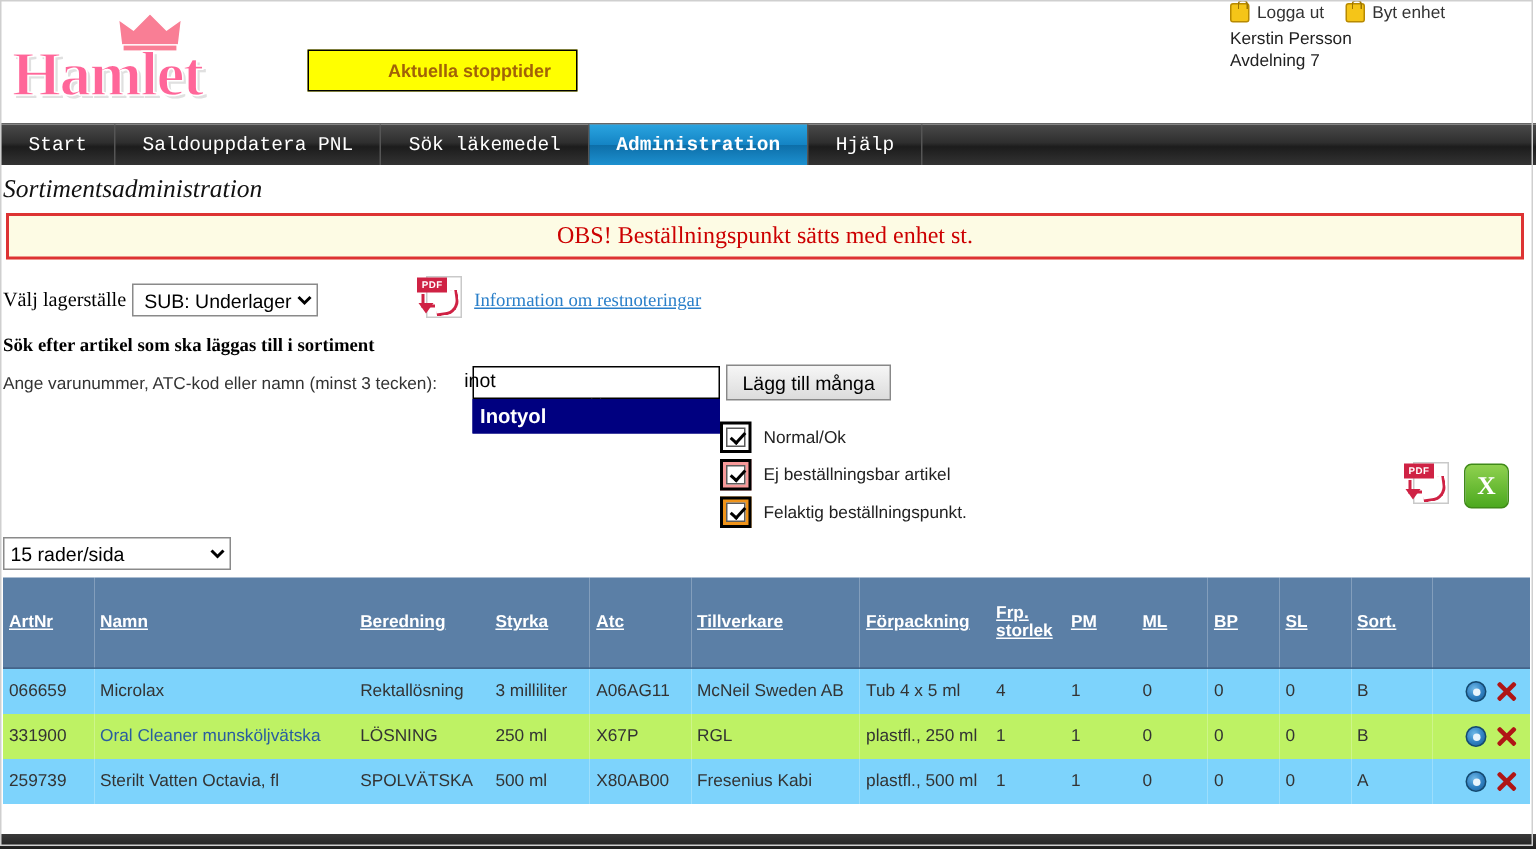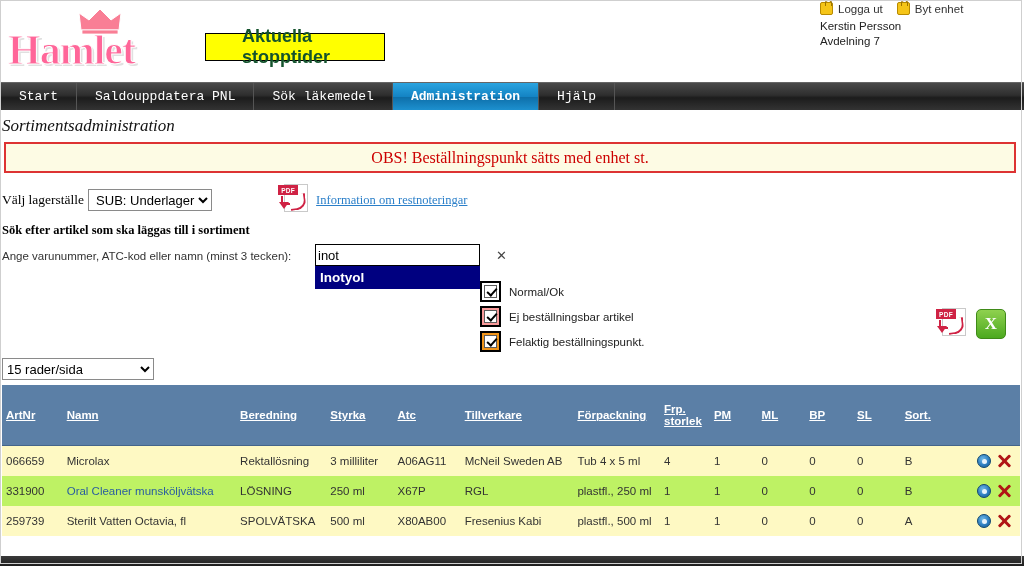--- a/index.html
+++ b/index.html
@@ -29,23 +29,23 @@
     color:#F69;
     letter-spacing: -1px;
     text-shadow: 2px 2px 0 #e0e0e0;
     -webkit-text-stroke: 1px #fff;
   }
   .stopptider-btn {
     position:absolute; left: 205px; top: 33px;
     width: 180px; height: 28px;
     background: #ffff00;
     border: 1px solid #000;
-    color: #14532d;
+    color: #a16207;
     font-weight: bold;
-    font-size: 18px;
+    font-size: 12px;
     display:flex; align-items:center; justify-content:center;
     cursor:pointer;
     padding-left:36px;
   }
   .userbox {
     position:absolute; right: 4px; top: 2px; width: 200px;
     font-size: 11.5px; color:#333;
   }
   .userlinks { display:flex; gap: 14px; align-items:center; margin-bottom: 4px; }
   .userlink { display:flex; align-items:center; gap:5px; cursor:pointer; }
@@ -151,21 +151,21 @@
     font-weight:bold; font-size:12.5px; color:#000;
     padding: 2px 0 0 2px;
   }
   .search-row { position:relative; height: 30px; margin-top:6px; }
   .search-label {
     position:absolute; left:2px; top:6px;
     font-size:11.5px; color:#333;
   }
   .search-input-wrap {
     position:absolute; left: 315px; top: 0px; width: 165px; height:22px;
-    border:1px solid #000; background:#fff; display:flex; align-items:center;
+    border:1px solid #000; background:#fff; display:flex; align-items:center;flex-direction:column;
   }
   .search-input {
     border:none; outline:none; flex:1; height: 18px;
     font-size:13px; font-family:"Liberation Sans", sans-serif;
     padding-left:2px; color:#000; background:transparent;
   }
   .clear-x {
     width:16px; text-align:center; color:#444; font-size:13px; cursor:pointer;
     user-select:none;
   }
@@ -233,21 +233,21 @@
     padding: 18px 4px; vertical-align: middle;
     border-bottom:1px solid #44658a;
   }
   table.grid thead th a {
     color:#fff; text-decoration:underline; cursor:pointer;
   }
   table.grid tbody td {
     font-size:11.5px; color:#333; padding: 7px 4px;
     vertical-align: middle; line-height:13px;
   }
-  table.grid tbody tr.odd  { background:#fef9c3; }
+  table.grid tbody tr.odd  { background:#7dd3fc; }
   table.grid tbody tr.even { background:#bef264; }
   td.name a { color:#2a5d9f; text-decoration:none; cursor:pointer; }
   .act-cell { white-space:nowrap; text-align:right; padding-right:8px !important; }
   .gear {
     display:inline-block; width:14px; height:14px; border-radius:50%;
     background: radial-gradient(circle at 40% 35%, #6fb9e8 0%, #2f7fc0 55%, #1b5d95 100%);
     border:1px solid #14496f; position:relative; vertical-align:middle;
     cursor:pointer;
   }
   .gear::after {
@@ -346,20 +346,21 @@
 
     <div class="search-input-wrap">
       <input class="search-input" type="text" value="inot" style="">
       <span class="clear-x">✕</span>
     </div>
 
     <div class="autocomplete">
       <div class="ac-item">Inotyol</div>
     </div>
 
+    <div class="btn-add">Lägg till många</div>
   </div>
 
   <div class="legend">
     <div class="legend-row">
       <span class="lg-box" style="background:#ffffff">
         <span class="lg-check"></span>
       </span>
       <span class="lg-label">Normal/Ok</span>
     </div>
     <div class="legend-row">

